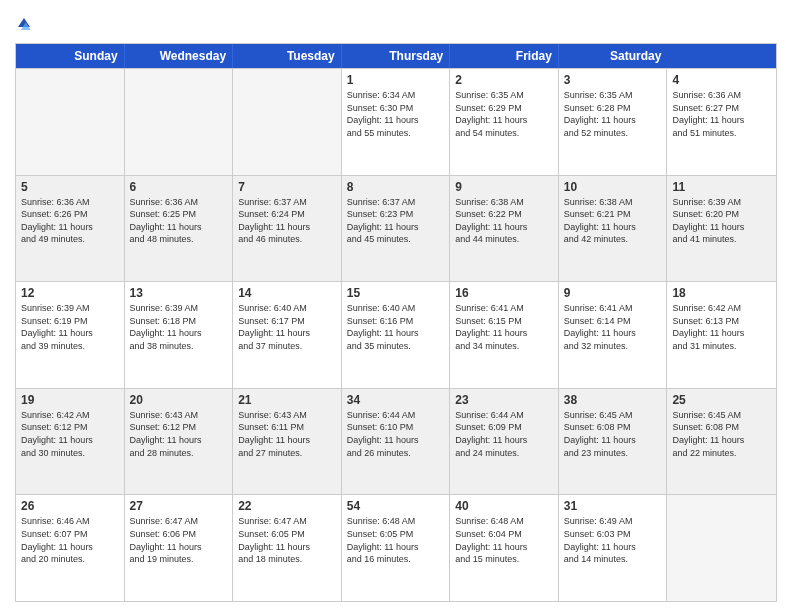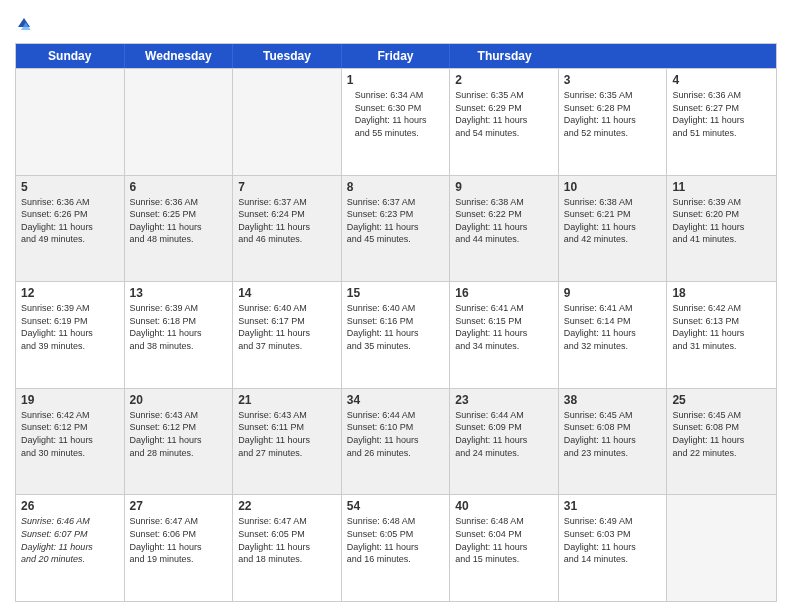--- a/index.html
+++ b/index.html
@@ -64,21 +64,21 @@
     .cal-header-row {
       display: grid;
       grid-template-columns: repeat(7, 1fr);
       background: #2255cc;
     }
     .cal-header-cell {
       color: #fff;
       font-size: 12px;
       font-weight: bold;
       padding: 5px 6px;
-      text-align: center;
+      text-align: right;
       border-right: 1px solid #3366dd;
     }
     .cal-header-cell:last-child { border-right: none; }
     .cal-body {
       flex: 1;
       display: flex;
       flex-direction: column;
     }
     .cal-row {
       display: grid;
@@ -128,31 +128,32 @@
       <div class="month-title"></div>
       <div class="location-title"></div>
     </div>
   </div>
 
   <div class="calendar">
     <div class="cal-header-row">
     <div class="cal-header-cell">Sunday</div>
         <div class="cal-header-cell">Wednesday</div>
         <div class="cal-header-cell">Tuesday</div>
+        <div class="cal-header-cell">Thursday</div>
         <div class="cal-header-cell">Friday</div>
-        <div class="cal-header-cell">Thursday</div>
+        <div class="cal-header-cell">Saturday</div>
       </div>
     <div class="cal-body">
     <div class="cal-row">
           <div class="cal-cell empty"></div>
           <div class="cal-cell empty"></div>
           <div class="cal-cell empty"></div>
           <div class="cal-cell">
             <span class="day-num">1</span>
-            <div class="cell-info" style="white-space: pre-line; margin-left: 8px;">Sunrise: 6:34 AM
+            <div class="cell-info" style="white-space: pre-line;">Sunrise: 6:34 AM
 Sunset: 6:30 PM
 Daylight: 11 hours
 and 55 minutes.</div>
           </div>
           <div class="cal-cell">
             <span class="day-num">2</span>
             <div class="cell-info" style="white-space: pre-line;">Sunrise: 6:35 AM
 Sunset: 6:29 PM
 Daylight: 11 hours
 and 54 minutes.</div>
@@ -321,21 +322,21 @@
             <span class="day-num">25</span>
             <div class="cell-info" style="white-space: pre-line;">Sunrise: 6:45 AM
 Sunset: 6:08 PM
 Daylight: 11 hours
 and 22 minutes.</div>
           </div>
         </div>
         <div class="cal-row">
           <div class="cal-cell">
             <span class="day-num">26</span>
-            <div class="cell-info" style="white-space: pre-line; font-style: italic;">Sunrise: 6:46 AM
+            <div class="cell-info" style="white-space: pre-line;">Sunrise: 6:46 AM
 Sunset: 6:07 PM
 Daylight: 11 hours
 and 20 minutes.</div>
           </div>
           <div class="cal-cell">
             <span class="day-num">27</span>
             <div class="cell-info" style="white-space: pre-line;">Sunrise: 6:47 AM
 Sunset: 6:06 PM
 Daylight: 11 hours
 and 19 minutes.</div>

